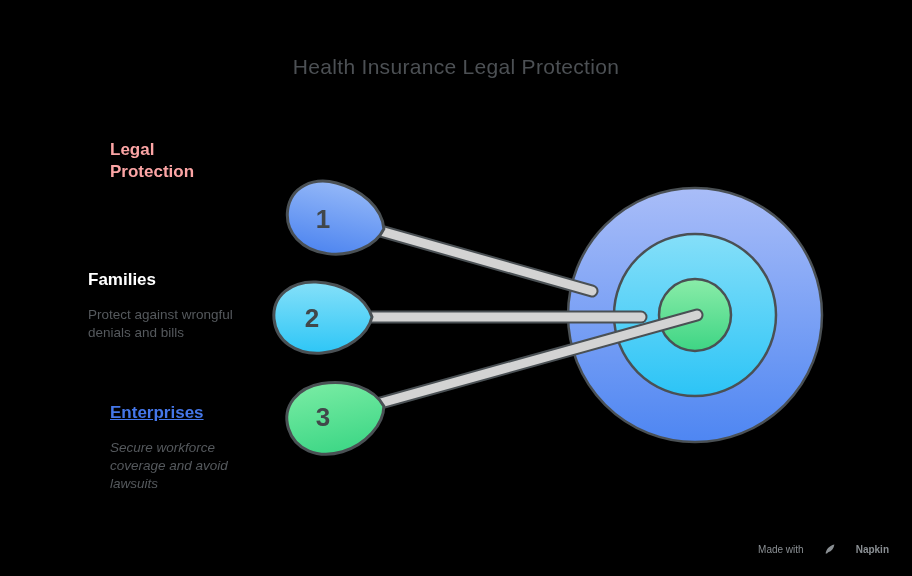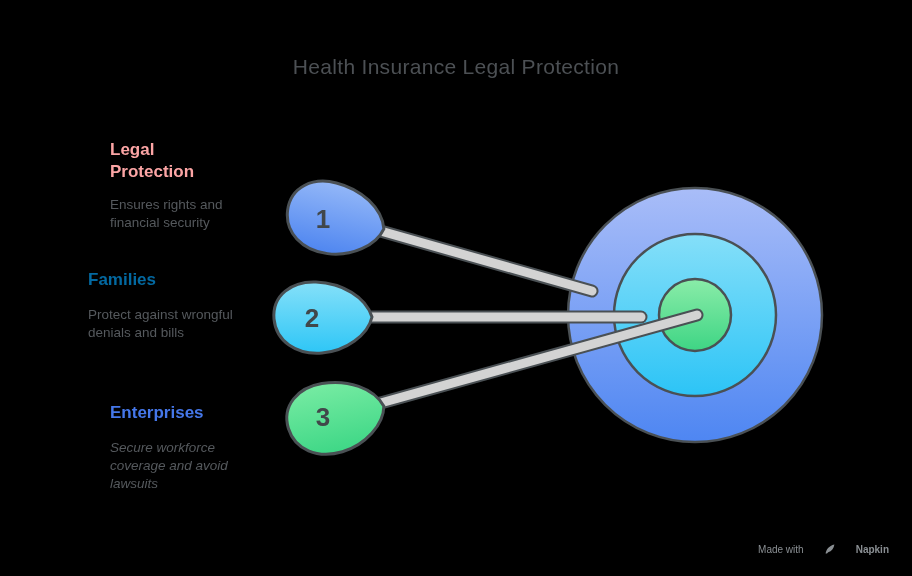--- a/index.html
+++ b/index.html
@@ -15,21 +15,21 @@
   .item-heading {
     position:absolute; font-size:17px; font-weight:700; line-height:22px;
   }
   .item-body {
     position:absolute; font-size:13.5px; line-height:18px; color:#55595d;
   }
   .h1 { left:110px; top:139px; width:105px; }
   .b1 { left:110px; top:196px; width:135px; }
   .h2 { left:88px;  top:269px; width:170px; }
   .b2 { left:88px;  top:306px; width:148px; }
-  .h3 { left:110px; top:402px; width:170px; }
+  .h3 { left:110px; top:402px; width:170px;text-decoration:underline; }
   .b3 { left:110px; top:439px; width:140px;font-style:italic; }
   .footer {
     position:absolute; right:23px; bottom:21px;
     display:flex; align-items:center; gap:20px;
     color:#8a8f93; font-size:10px;
   }
   .footer .brand { font-weight:600; }
 </style>
 </head>
 <body>
@@ -94,23 +94,22 @@
     <g font-family="Liberation Sans, sans-serif" font-size="26" font-weight="700" fill="#41474a" text-anchor="middle">
       <text x="323" y="228">1</text>
       <text x="312" y="327">2</text>
       <text x="323" y="426">3</text>
     </g>
   </svg>
 
   <div class="title">Health Insurance Legal Protection</div>
 
   <div class="item-heading h1" style="color: #fca5a5;">Legal Protection</div>
-  <div class="item-body b1">Ensures rights and financial security</div>
 
-  <div class="item-heading h2" style="color: #0369a1;">Families</div>
+  <div class="item-heading h2" style="color: #ffffff;">Families</div>
   <div class="item-body b2">Protect against wrongful denials and bills</div>
 
   <div class="item-heading h3" style="color: rgb(69, 119, 233);">Enterprises</div>
   <div class="item-body b3">Secure workforce coverage and avoid lawsuits</div>
 
   <div class="footer">
     <span>Made with</span>
     <svg width="12" height="12" viewBox="0 0 12 12">
       <path fill="#8a8f93" d="M1.6 10.6 C2.2 6.4 4.8 2.8 10.4 1.4 C9.8 5.2 7.6 8.2 4.2 9.2 L3 10.4 Z"></path>
     </svg>

